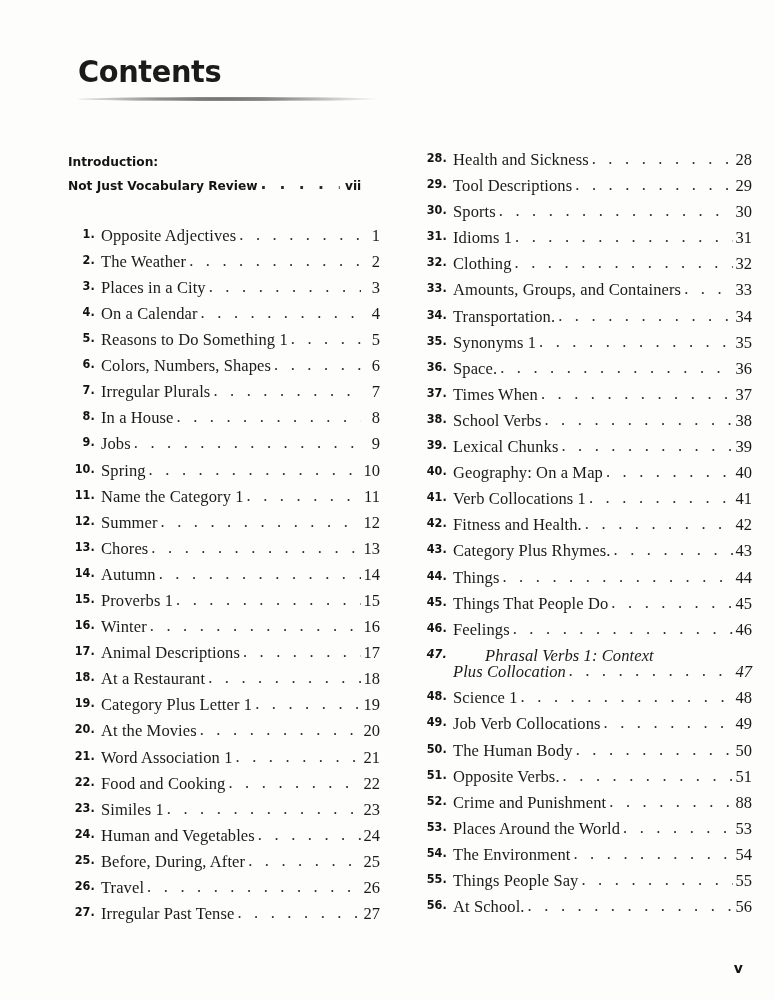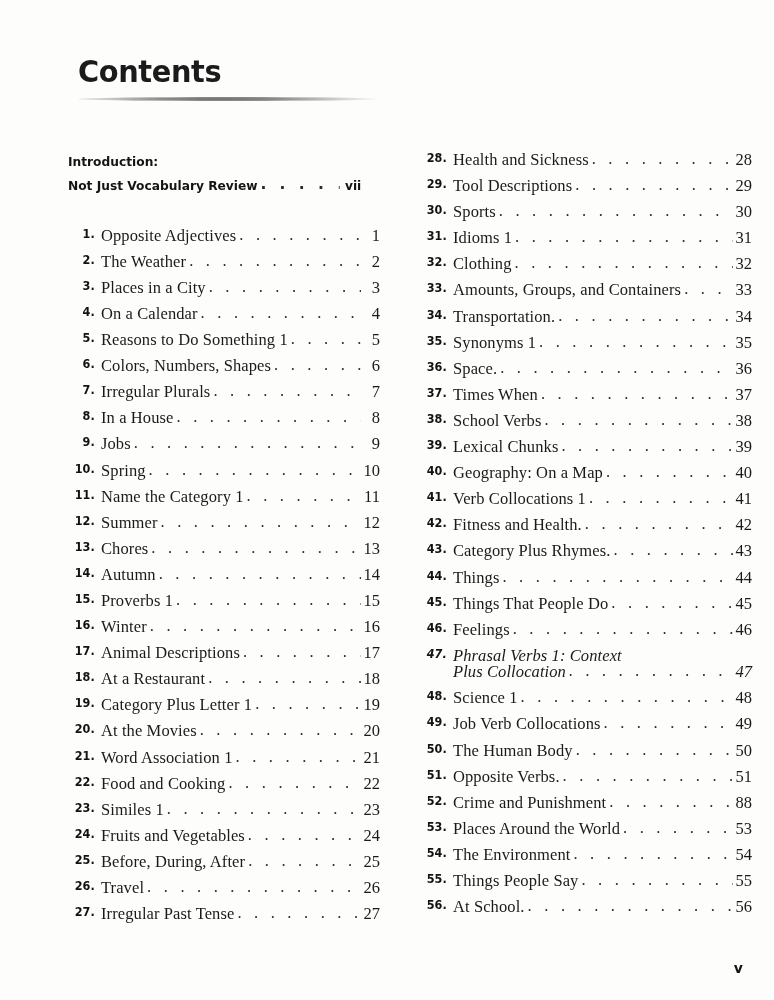--- a/index.html
+++ b/index.html
@@ -121,21 +121,21 @@
   .entry-page {
     white-space: nowrap;
     text-align: right;
     min-width: 17px;
     font-size: 16.5px;
   }
 
   
   .entry.two-line { align-items: flex-start; font-style: italic; }
   .entry.two-line .entry-body { flex-direction: column; align-items: stretch; }
-  .entry-line-a { white-space: nowrap; letter-spacing: 0.1px; }
+  .entry-line-a { white-space: nowrap; letter-spacing: 0.1px; margin-left: 32px; }
   .entry-line-b {
     display: flex;
     align-items: flex-start;
     margin-top: 0;
   }
 
   
   .folio {
     position: absolute;
     right: 31px;
@@ -346,21 +346,21 @@
           <span class="entry-num">23.</span>
           <span class="entry-body">
             <span class="entry-title">Similes 1</span>
             <span class="leader">. . . . . . . . . . . . . . . . . . . . . . . . . . . . . . . . . . . . . . . . . .</span>
             <span class="entry-page">23</span>
           </span>
         </div>
         <div class="entry">
           <span class="entry-num">24.</span>
           <span class="entry-body">
-            <span class="entry-title">Fruits and Vegetables</span>
+            <span class="entry-title">Human and Vegetables</span>
             <span class="leader">. . . . . . . . . . . . . . . . . . . . . . . . . . . . . . . . . . . . . . . . . .</span>
             <span class="entry-page">24</span>
           </span>
         </div>
         <div class="entry">
           <span class="entry-num">25.</span>
           <span class="entry-body">
             <span class="entry-title">Before, During, After</span>
             <span class="leader">. . . . . . . . . . . . . . . . . . . . . . . . . . . . . . . . . . . . . . . . . .</span>
             <span class="entry-page">25</span>

